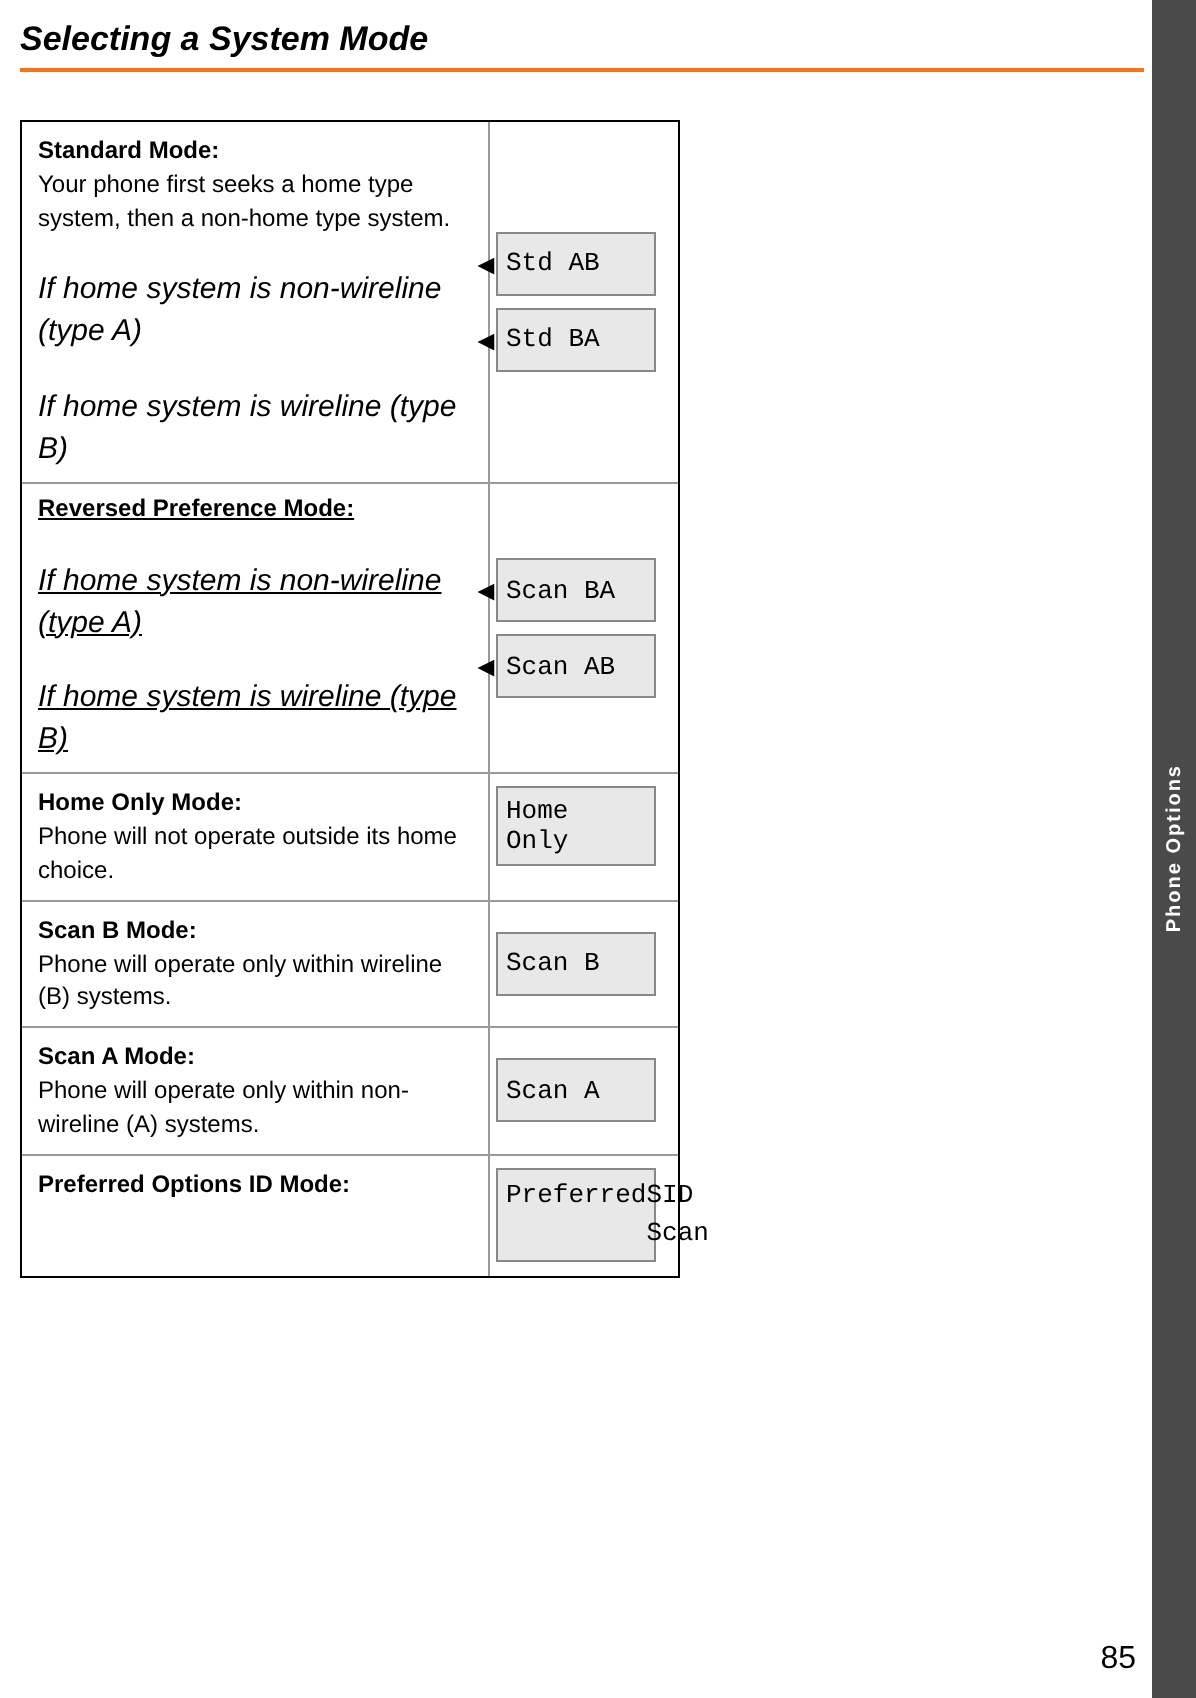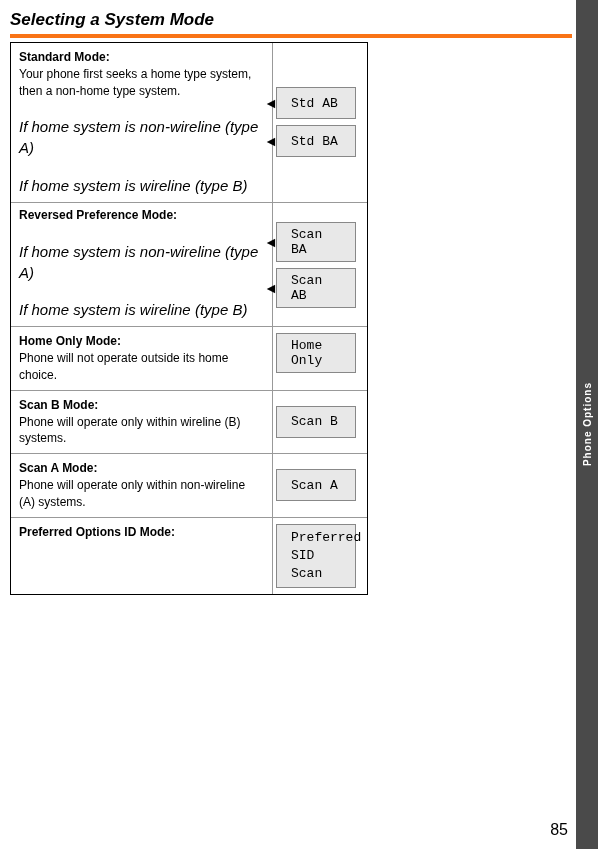--- a/index.html
+++ b/index.html
@@ -15,28 +15,28 @@
 
     .main-content {
       flex: 1;
       padding: 10px 0 10px 10px;
     }
 
     .page-title {
       font-size: 17px;
       font-weight: bold;
       font-style: italic;
-      margin-bottom: 4px;
-      border-bottom: 4px solid #f97316;
+      margin-bottom: 24px;
+      border-bottom: 2px solid #f97316;
       padding-bottom: 4px;
     }
 
     .table-container {
       border: 1px solid #000;
-      width: 358px;
+      width: 330px;
     }
 
     .mode-row {
       display: flex;
       border-bottom: 1px solid #999;
       min-height: 60px;
     }
 
     .mode-row:last-child {
       border-bottom: none;
@@ -71,21 +71,21 @@
     }
 
     .lcd-box {
       border: 1px solid #888;
       background: #e8e8e8;
       width: 80px;
       min-height: 32px;
       display: flex;
       align-items: center;
       justify-content: flex-start;
-      padding: 4px 14px;
+      padding: 4px 4px;
       font-family: 'Courier New', monospace;
       font-size: 13px;
       position: relative;
     }
 
     .arrow-left {
       position: absolute;
       left: -12px;
       font-size: 14px;
       color: #000;
@@ -119,20 +119,21 @@
 
     .page-number {
       position: absolute;
       bottom: 10px;
       right: 30px;
       font-size: 16px;
     }
 
     .reversed-pref-desc {
       padding-top: 4px;
+      text-decoration: underline;
     }
 
     .home-only-row .mode-display {
       justify-content: flex-start;
     }
 
     .preferred-row .mode-display {
       justify-content: center;
     }
 
@@ -227,21 +228,21 @@
         </div>
       </div>
     </div>
 
     <div class="mode-row preferred-row">
       <div class="mode-description">
         <div class="mode-title">Preferred Options ID Mode:</div>
       </div>
       <div class="mode-display">
         <div class="lcd-box-wrapper">
-          <div class="lcd-box preferred-row" style="flex-direction:column; align-items:flex-start; line-height:1.4; min-height:46px;">
+          <div class="lcd-box preferred-row" style="flex-direction:row; align-items:flex-start; line-height:1.4; min-height:46px;">
             <span>Preferred</span>
             <span>SID Scan</span>
           </div>
         </div>
       </div>
     </div>
 
   </div>
 
   <div class="page-number">85</div>

